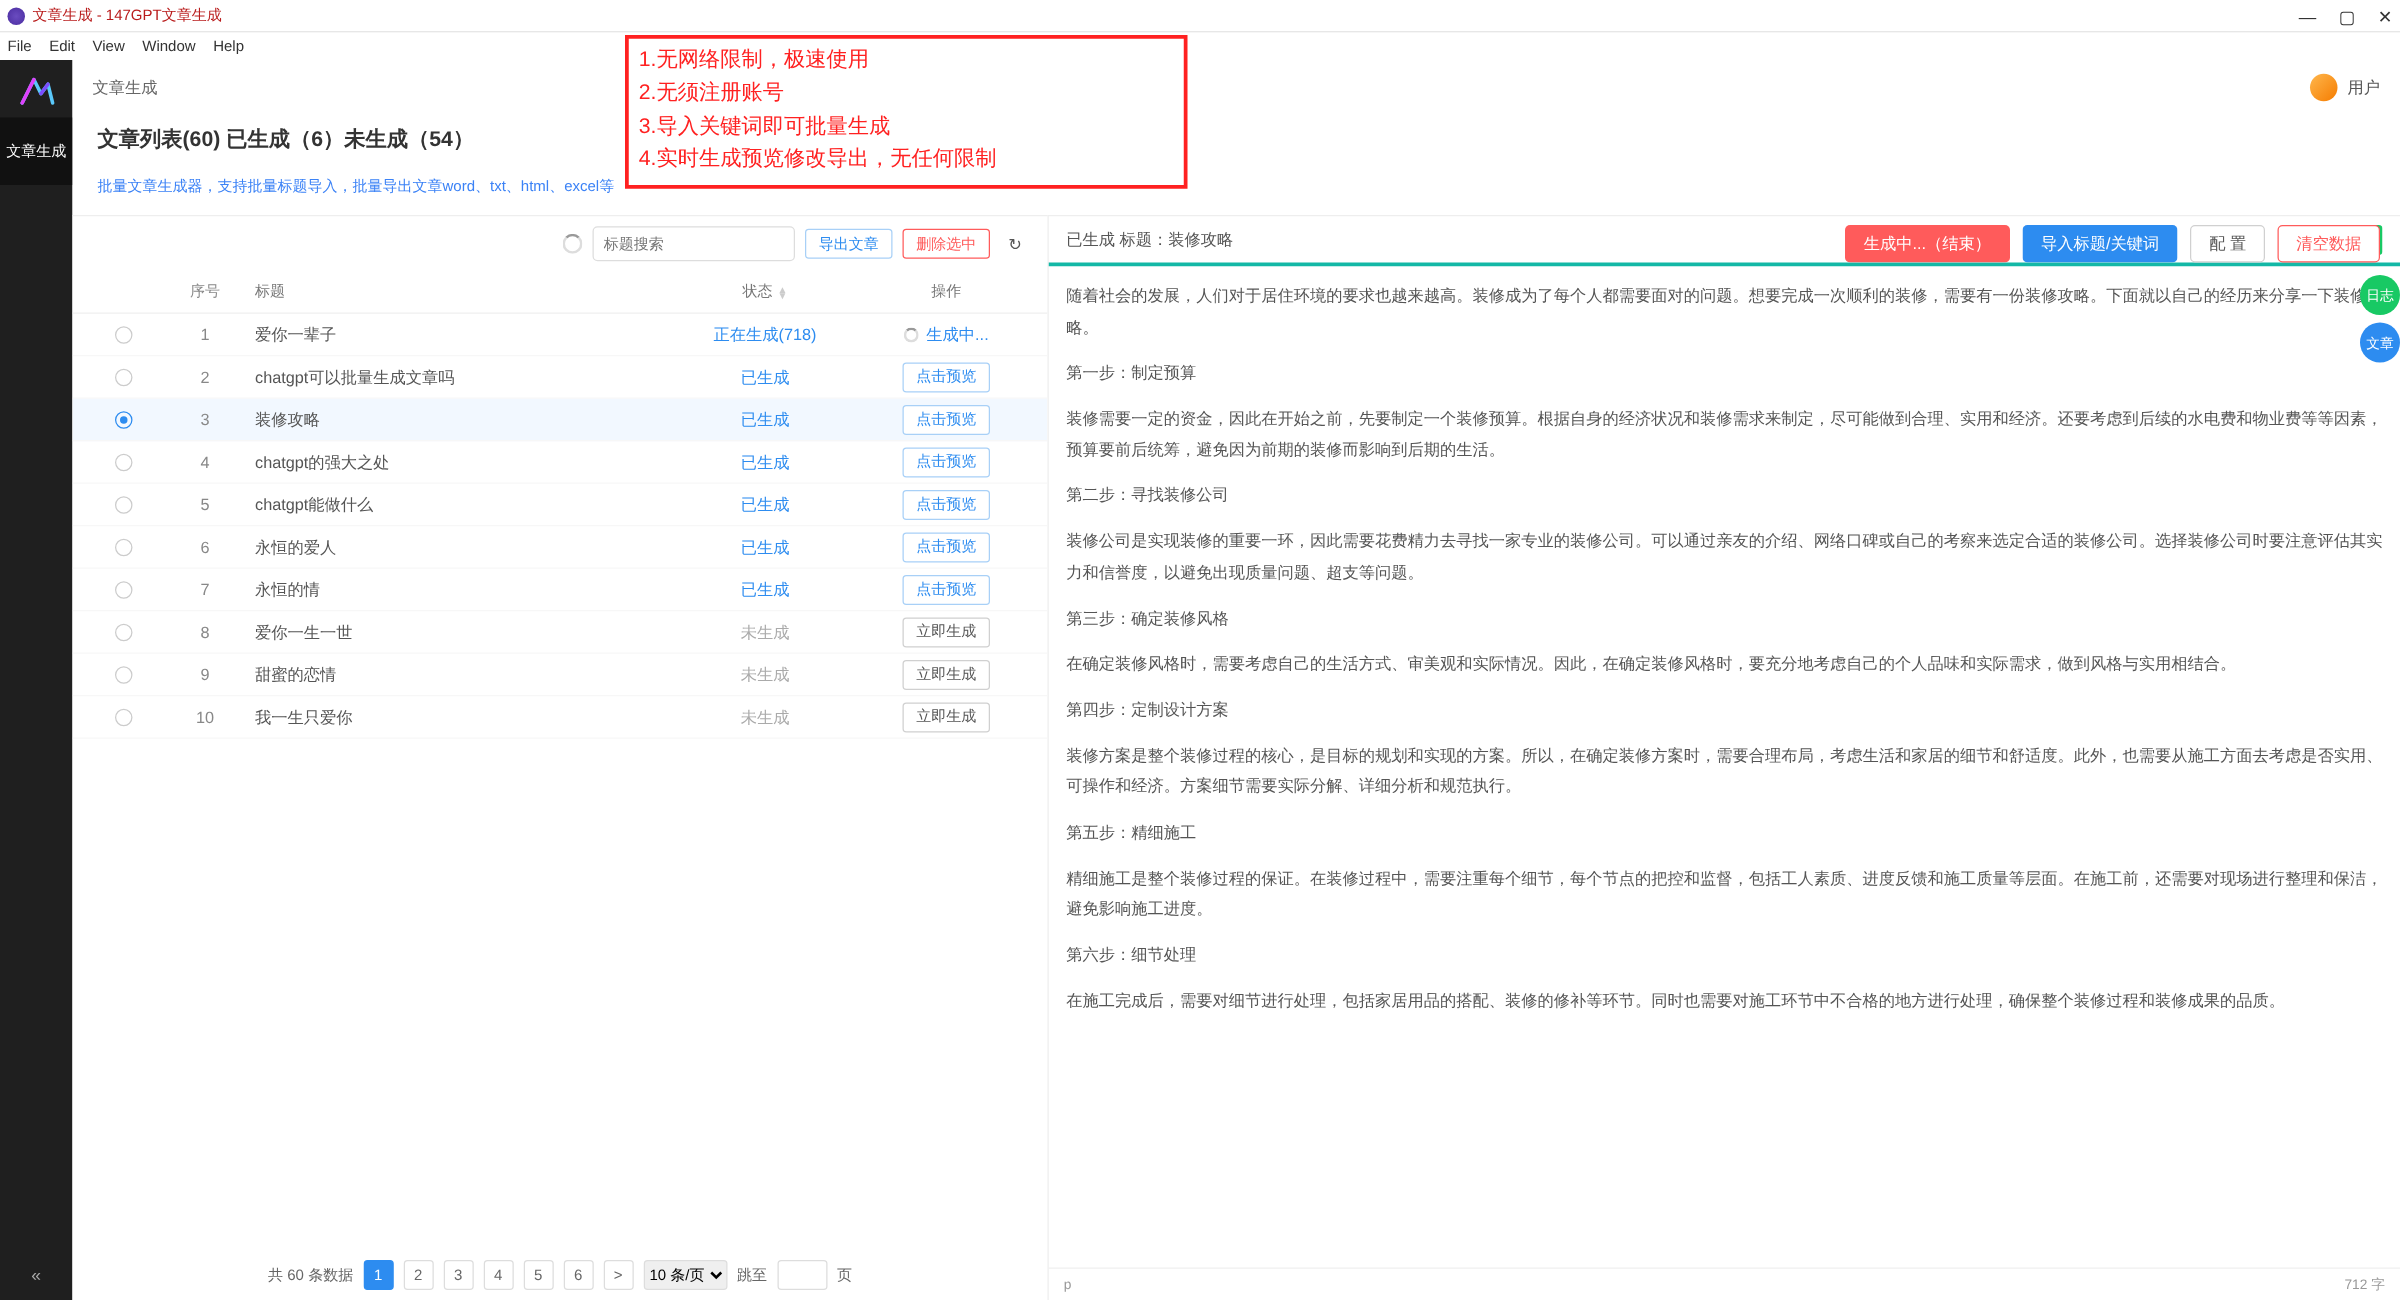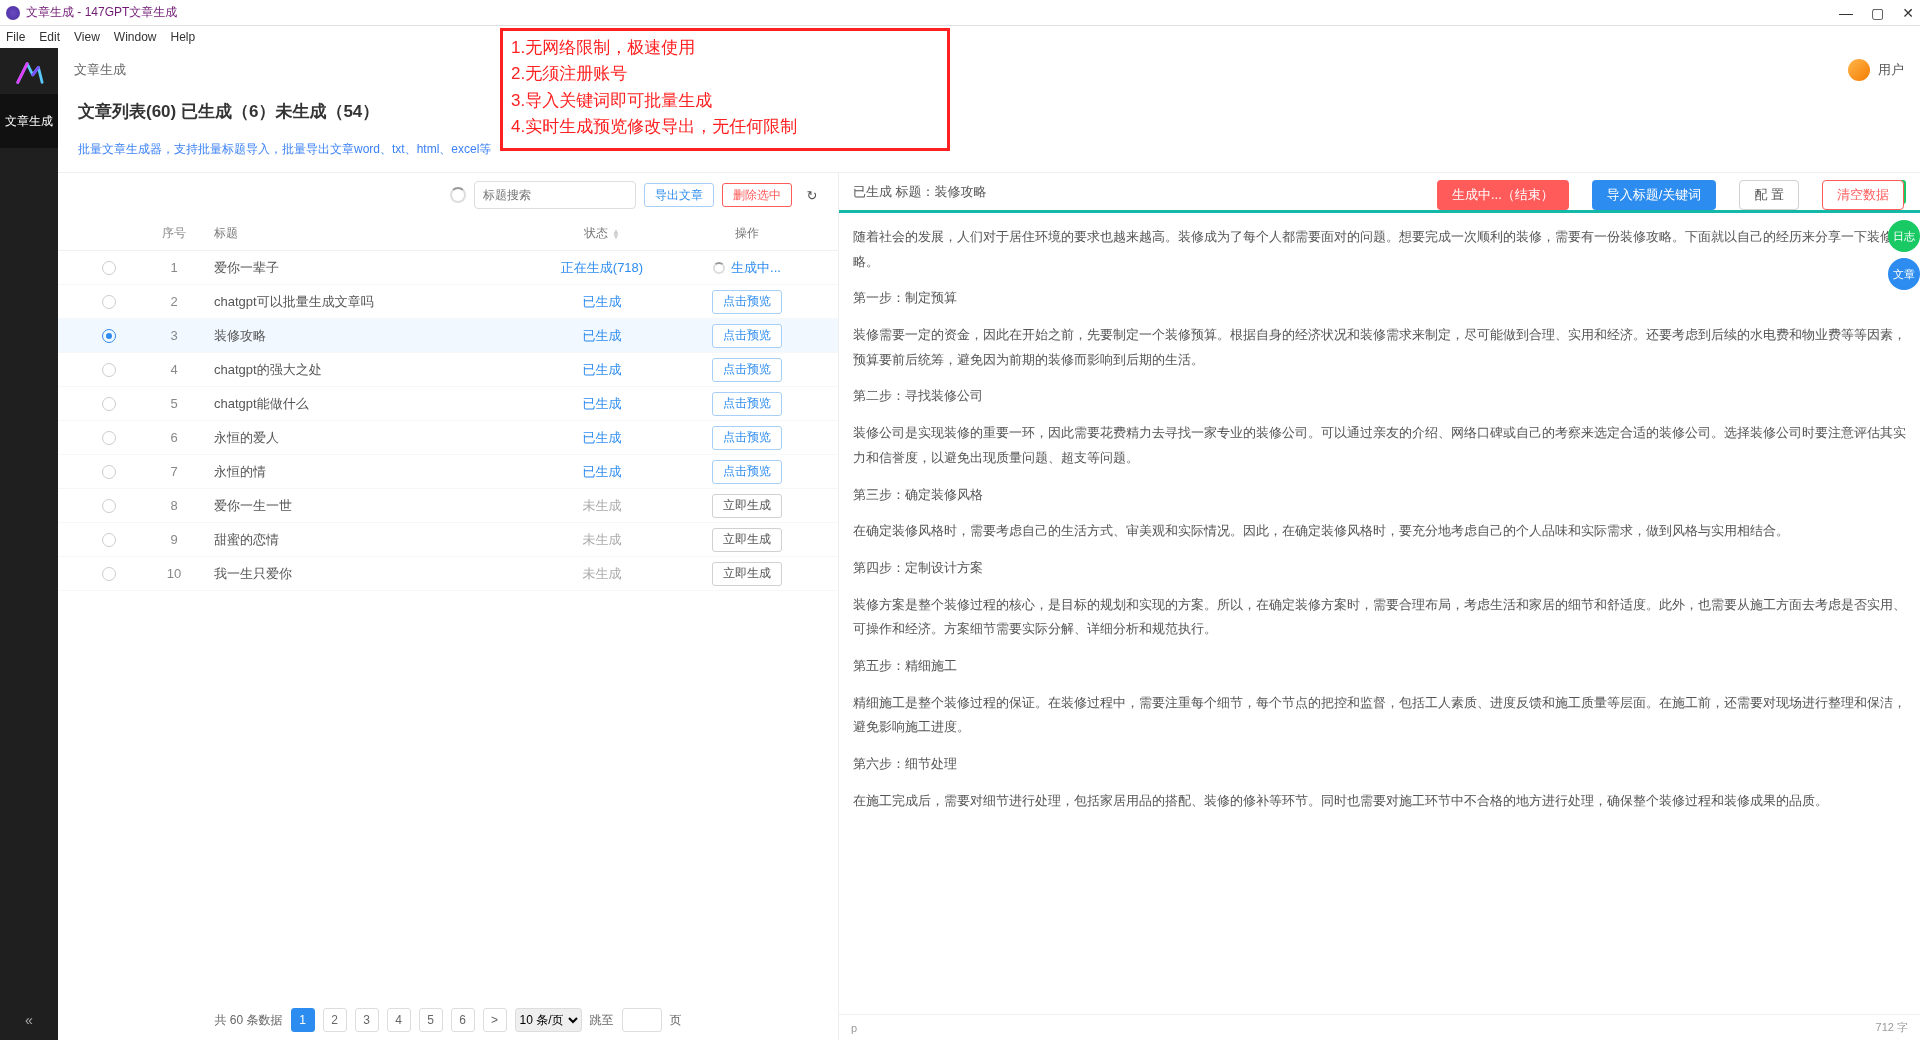--- a/index.html
+++ b/index.html
@@ -1,55 +1,55 @@
 <!DOCTYPE html>
 <html><head>
 <meta charset="utf-8">
 <style>
 * { box-sizing: border-box; margin: 0; padding: 0; }
 body { font-family: "Microsoft YaHei", "PingFang SC", sans-serif; font-size: 13px; color: #333; background: #f0f0f0; overflow: hidden; }
 .titlebar { height: 26px; background: #fff; display: flex; align-items: center; padding: 0 6px; border-bottom: 1px solid #e0e0e0; }
 .titlebar .app-icon { width: 14px; height: 14px; border-radius: 50%; background: radial-gradient(circle,#6a4cc0,#4a2ca0); margin-right: 6px; }
-.titlebar .title-text { font-size: 12px; color: #701a75; }
+.titlebar .title-text { font-size: 12px; color: #b91c1c; }
 .titlebar .win-controls { margin-left: auto; display: flex; gap: 18px; }
 .titlebar .win-controls span { font-size: 14px; color: #333; cursor: default; }
 .menubar { height: 22px; background: #fff; display: flex; align-items: center; padding: 0 6px; gap: 14px; font-size: 12px; color: #333; }
 .app { display: flex; height: calc(100vh - 48px); }
 .sidebar { width: 58px; background: #1f1f1f; display: flex; flex-direction: column; align-items: center; padding-top: 4px; }
 .logo { width: 42px; height: 42px; display: flex; align-items: center; justify-content: center; }
 .logo svg { width: 30px; height: 30px; }
 .side-item { width: 58px; height: 54px; display: flex; flex-direction: column; align-items: center; justify-content: center; color: #fff; font-size: 12px; background: #111; }
 .collapse-btn { margin-top: auto; color: #aaa; font-size: 14px; padding: 12px; }
 .main { flex: 1; display: flex; flex-direction: column; background: #fff; overflow: hidden; }
 .breadcrumb-row { height: 44px; display: flex; align-items: center; padding: 0 16px; justify-content: space-between; }
 .breadcrumb { font-size: 13px; color: #666; }
 .user { display: flex; align-items: center; gap: 8px; font-size: 13px; color: #555; }
 .avatar { width: 22px; height: 22px; border-radius: 50%; background: linear-gradient(135deg,#ffb74d,#f57c00); }
-.header-actions { position: absolute; right: 16px; top: 88px; display: flex; gap: 23px; }
+.header-actions { position: absolute; right: 16px; top: 88px; display: flex; gap: 10px; }
 .btn { display: inline-flex; align-items: center; justify-content: center; height: 30px; padding: 0 14px; border-radius: 4px; font-size: 13px; cursor: pointer; border: 1px solid transparent; }
 .btn-danger { background: #ff5b5b; color: #fff; }
 .btn-primary { background: #2d8cf0; color: #fff; }
 .btn-default { background: #fff; color: #555; border-color: #d0d0d0; }
 .btn-outline-danger { background: #fff; color: #ff5b5b; border-color: #ff5b5b; }
 .btn-outline-primary { background: #fff; color: #2d8cf0; border-color: #a8d0f7; }
 .btn-xs { height: 24px; padding: 0 10px; font-size: 12px; border-radius: 3px; }
 .page-header { padding: 8px 20px 14px; position: relative; }
 .list-title { font-size: 17px; font-weight: 700; color: #333; }
 .list-sub { font-size: 12px; color: #3b82f6; margin-top: 18px; }
 .red-box { position: absolute; left: 500px; top: 28px; width: 450px; border: 3px solid #ff2121; padding: 4px 8px 8px; font-size: 17px; color: #ff2121; line-height: 1.55; font-weight: 500; background: #fff; }
 .content-split { flex: 1; display: flex; min-height: 0; }
 .left-pane { width: 780px; display: flex; flex-direction: column; border-top: 1px solid #eee; background: #fff; }
 .right-pane { flex: 1; display: flex; flex-direction: column; border-top: 1px solid #eee; border-left: 1px solid #eee; background: #fff; }
 .toolbar { height: 44px; display: flex; align-items: center; justify-content: flex-end; gap: 8px; padding: 0 14px; }
 .spinner { width: 16px; height: 16px; border: 2px solid #ddd; border-top-color: #999; border-radius: 50%; animation: spin 1s linear infinite; }
 @keyframes spin { to { transform: rotate(360deg) } }
 .search-input { width: 162px; height: 28px; padding: 0 8px; border: 1px solid #ddd; border-radius: 4px; font-size: 12px; }
 .refresh-icon { width: 24px; height: 24px; display: flex; align-items: center; justify-content: center; color: #555; }
 .table { flex: 1; overflow: auto; }
-.thead, .trow { display: grid; grid-template-columns: 50px 80px 1fr 160px 130px; align-items: center; height: 34px; padding: 0 26px; }
+.thead, .trow { display: grid; grid-template-columns: 50px 80px 1fr 160px 130px; align-items: center; height: 34px; padding: 0 16px; }
 .thead { color: #777; font-size: 12px; border-bottom: 1px solid #f0f0f0; }
 .thead .col-status { display: flex; align-items: center; gap: 4px; justify-content: center; }
 .trow { border-bottom: 1px solid #f7f7f7; font-size: 13px; color: #555; }
 .trow.selected { background: #f2f8ff; }
 .col-idx { text-align: center; color: #888; }
 .col-title { color: #555; }
 .col-status { text-align: center; }
 .col-action { text-align: center; }
 .status-done { color: #2d8cf0; }
 .status-pending { color: #aaa; }

